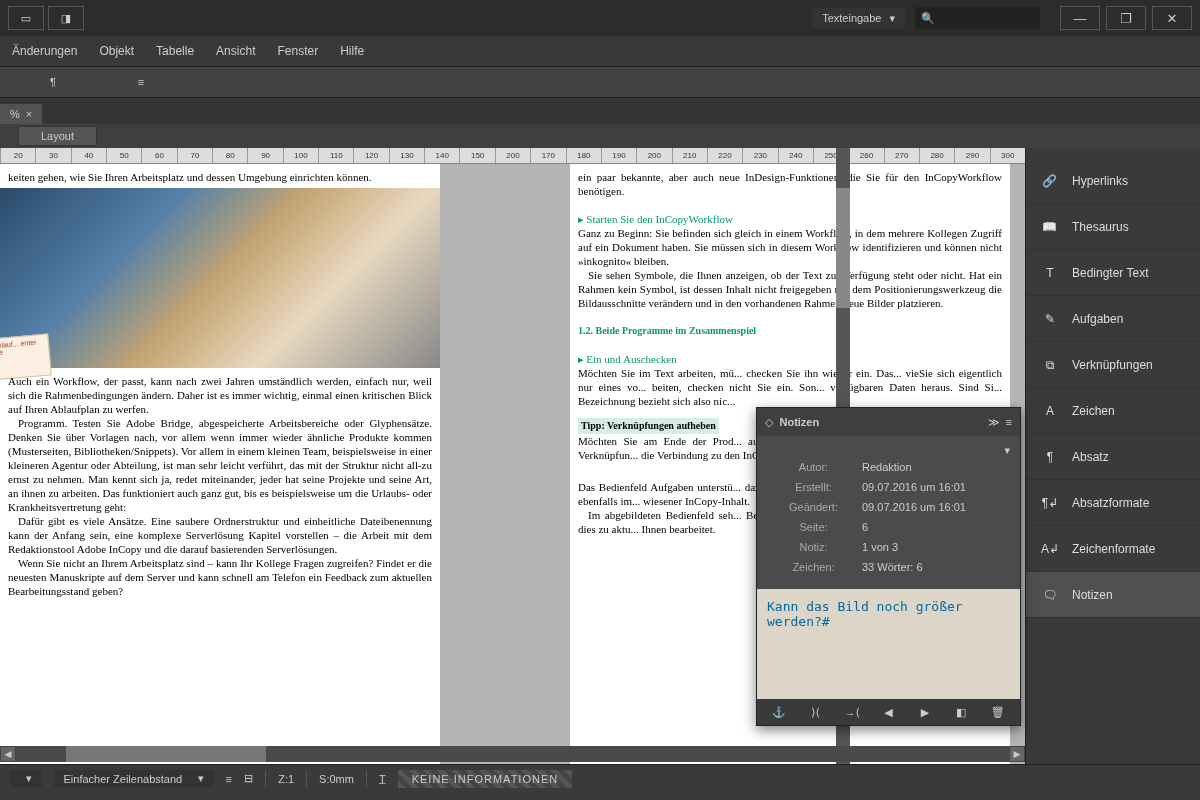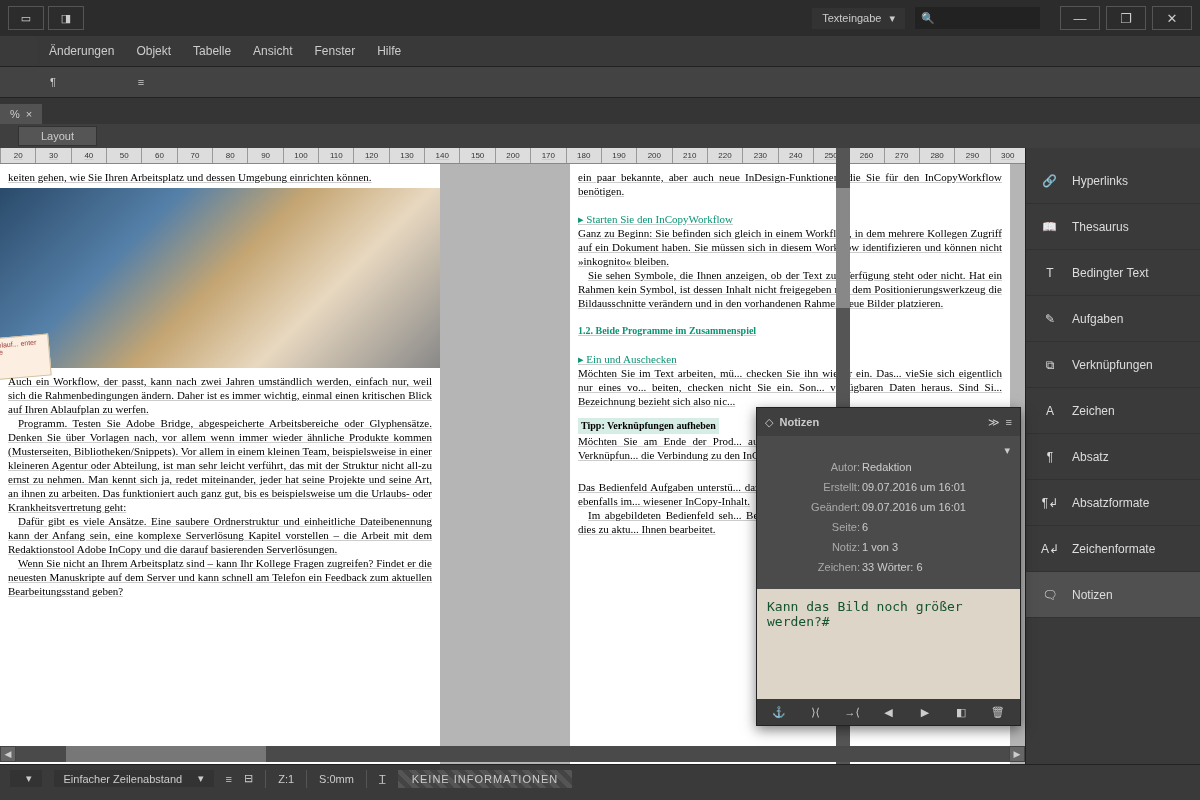--- a/index.html
+++ b/index.html
@@ -8,38 +8,38 @@
 
 .titlebar { display: flex; align-items: center; height: 36px; background: #2c2c2c; padding: 0 8px; }
 .tb-icon { width: 36px; height: 24px; margin-right: 4px; display: flex; align-items: center; justify-content: center; border: 1px solid #555; }
 .tb-spacer { flex: 1; }
 .tb-dropdown { background: #333; padding: 4px 10px; font-size: 11px; display: flex; gap: 8px; }
 .tb-search { background: #222; width: 125px; height: 22px; margin: 0 10px; display: flex; align-items: center; padding: 0 6px; }
 .win-btns { display: flex; gap: 6px; margin-left: 10px; }
 .win-btns span { width: 40px; height: 24px; display: flex; align-items: center; justify-content: center; font-size: 13px; border:1px solid #555; }
 
 
-.menubar { display: flex; height: 30px; background: #393939; align-items: center; padding: 0 12px; gap: 22px; font-size: 12px; margin-left: 37px; }
+.menubar { display: flex; height: 30px; background: #393939; align-items: center; padding: 0 12px; gap: 22px; font-size: 12px; }
 .menu-item { cursor: default; }
 
 
 .toolbar { height: 32px; background: #434343; border-top:1px solid #222; border-bottom:1px solid #222; display: flex; align-items: center; padding: 0 12px; gap: 20px; }
 .para-icon { width:18px; height:18px; display:flex; align-items:center; justify-content:center; }
 
 
 .tabbar { height: 26px; background: #353535; display: flex; align-items: flex-end; }
 .doc-tab { background: #525252; padding: 4px 10px; font-size: 11px; display: flex; align-items: center; gap: 6px; }
 
 
 .viewtabs { height: 24px; background: #3f3f3f; display: flex; align-items: center; }
 .viewtab { padding: 3px 22px; background: #555; border:1px solid #333; font-size: 11px; }
 
 
 .main { display: flex; height: 636px; position: relative; }
-.document-area { flex: 1; background: #22c55e; position: relative; overflow: hidden; text-decoration: underline; }
+.document-area { flex: 1; background: #22c55e; position: relative; overflow: hidden; }
 
 
 .ruler { height: 16px; background: #ddd; color: #333; font-size: 8px; display: flex; border-bottom:1px solid #888; }
 .ruler span { width: 40px; text-align: center; border-left: 1px solid #999; line-height: 16px; }
 
 
 .pages { background: #b5b5b5; height: 620px; display: flex; padding-top: 0; position: relative; }
 .page { background: #fff; position: relative; }
 .page-left { width: 440px; margin-right: 130px; }
 .page-right { width: 440px; }
@@ -56,23 +56,23 @@
 .panel-item.active { background: #505050; }
 .panel-icon { width:20px; height:20px; display:flex; align-items:center; justify-content:center; }
 
 
 .notizen-panel { position: absolute; left: 756px; top: 407px; width: 265px; background: #4b4b4b; border:1px solid #222; box-shadow: 0 4px 12px rgba(0,0,0,0.5); z-index: 100; }
 .np-header { height: 28px; background: #3f3f3f; display: flex; align-items: center; padding: 0 8px; font-size: 11px; }
 .np-header .gap { width:6px; }
 .np-title { font-weight: bold; }
 .np-body { padding: 8px 10px; }
 .np-row { display: flex; font-size: 11px; line-height: 20px; }
-.np-row .label { width: 95px; text-align: right; color: #aaa; padding-right: 2px; }
+.np-row .label { width: 95px; text-align: center; color: #aaa; padding-right: 2px; }
 .np-row .val { flex:1; color:#ccc; }
-.np-textarea { background: #ddd5c8; color: #14532d; font-family: monospace; font-size: 13px; padding: 10px; height: 110px; margin-top: 4px; position:relative; }
+.np-textarea { background: #ddd5c8; color: #0369a1; font-family: monospace; font-size: 13px; padding: 10px; height: 110px; margin-top: 4px; position:relative; }
 .np-footer { height: 26px; background: #3a3a3a; display: flex; align-items: center; justify-content: space-around; padding: 0 4px; }
 .np-footer span { width:20px; height:16px; display:flex; align-items:center; justify-content:center; color:#ccc; }
 
 
 .hscroll { position:absolute; bottom: 38px; left:0; width:1025px; height:16px; background:#555; display:flex; }
 .hscroll .btn { width:16px; background:#666; border:1px solid #444; display:flex; align-items:center; justify-content:center; font-size:9px;}
 .hscroll .track { flex:1; background:#4a4a4a; position:relative; }
 .hscroll .thumb { position:absolute; left:50px; width:200px; height:100%; background:#777; }
 
 

